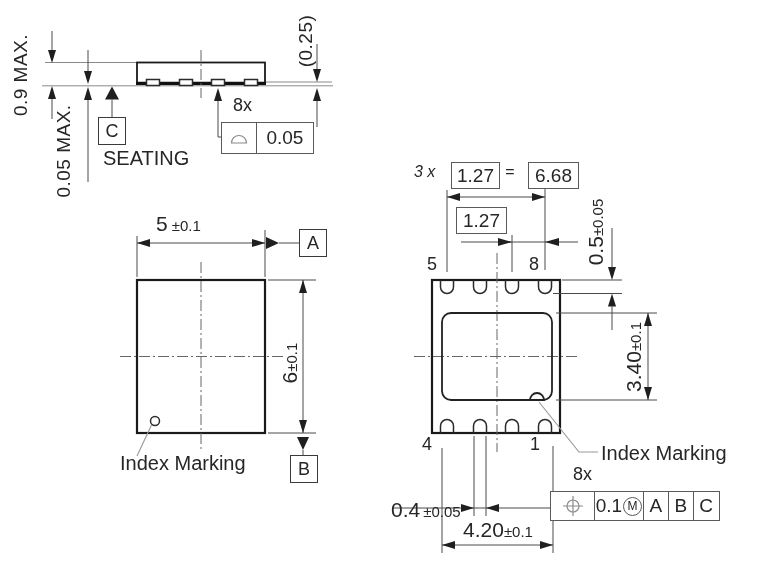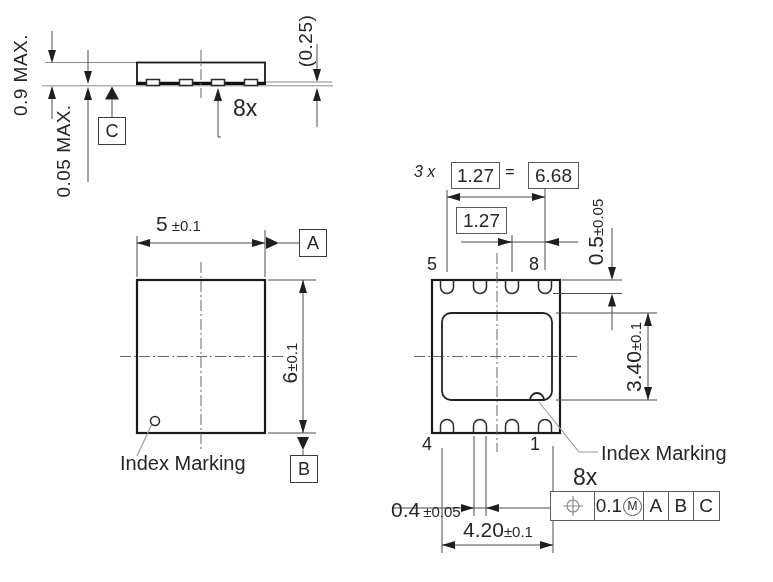--- a/index.html
+++ b/index.html
@@ -15,21 +15,21 @@
   .centerline{stroke:#666;stroke-width:1;fill:none;stroke-dasharray:11 3 2 3;}
   .dim{stroke:#4a4a4a;stroke-width:1;fill:none;}
   .leader{stroke:#999;stroke-width:1.1;fill:none;}
   .arr{fill:#1f1f1f;stroke:none;}
   .lbl{position:absolute;white-space:nowrap;}
   .vlbl{position:absolute;white-space:nowrap;transform:translate(-50%,-50%) rotate(-90deg);}
   .big{font-size:21px;}
   .tol{font-size:15px;}
   .maxlbl{font-size:19px;letter-spacing:.5px;}
   .caption{font-size:20px;}
-  .note{font-size:23px;}
+  .note{font-size:18px;}
   .eq{font-size:16px;font-style:italic;}
   .pinnum{font-size:18px;}
   .datum{position:absolute;width:26px;height:26px;border:1.3px solid #3a3a3a;background:#fff;
          display:flex;align-items:center;justify-content:center;font-size:18px;}
   .dimbox{position:absolute;border:1.1px solid #5a5a5a;background:#fff;
           display:flex;align-items:center;justify-content:center;font-size:19px;}
   .fcf{position:absolute;display:flex;background:#fff;}
   .fcf-cell{border:1.1px solid #5a5a5a;background:#fff;display:flex;align-items:center;
             justify-content:center;margin-left:-1.1px;font-size:19px;}
   .fcf-cell:first-child{margin-left:0;}
@@ -128,22 +128,31 @@
     <line x1="442" y1="545" x2="553" y2="545" class="dim"></line>
     <polygon points="455,541 455,549 442,545" class="arr"></polygon>
     <polygon points="540,541 540,549 553,545" class="arr"></polygon>
   </g>
 </svg>
 
 <div class="vlbl maxlbl" style="left:21px;top:75px">0.9 MAX.</div>
 <div class="vlbl maxlbl" style="left:64px;top:151px">0.05 MAX.</div>
 <div class="vlbl maxlbl" style="left:306px;top:41px">(0.25)</div>
 <div class="lbl note" style="left:233px;top:95px">8x</div>
+<div class="fcf" style="left:221px;top:122px">
+  <div class="fcf-cell" style="width:34px;height:30px">
+    <svg width="20" height="14" viewBox="0 0 20 14">
+          <path d="M2.5,12 A7.5,7.5 0 0 1 17.5,12 Z" fill="none" stroke="#8a8a8a" stroke-width="1.2"></path>
+        </svg>
+  </div>
+  <div class="fcf-cell" style="width:56px;height:30px">0.05</div>
+</div>
 <div class="datum" style="left:98px;top:117px">C</div>
 <div class="lbl caption twoline" style="left:103px;top:147px">
+  <span>SEATING</span>
 </div>
 
 <div class="lbl" style="left:156px;top:212px">
   <span class="big">5</span><span class="tol" style="margin-left:4px">±0.1</span>
 </div>
 <div class="datum" style="left:299px;top:229px">A</div>
 <div class="vlbl" style="left:290px;top:363px">
   <span class="big">6</span><span class="tol">±0.1</span>
 </div>
 <div class="datum" style="left:290px;top:455px">B</div>

